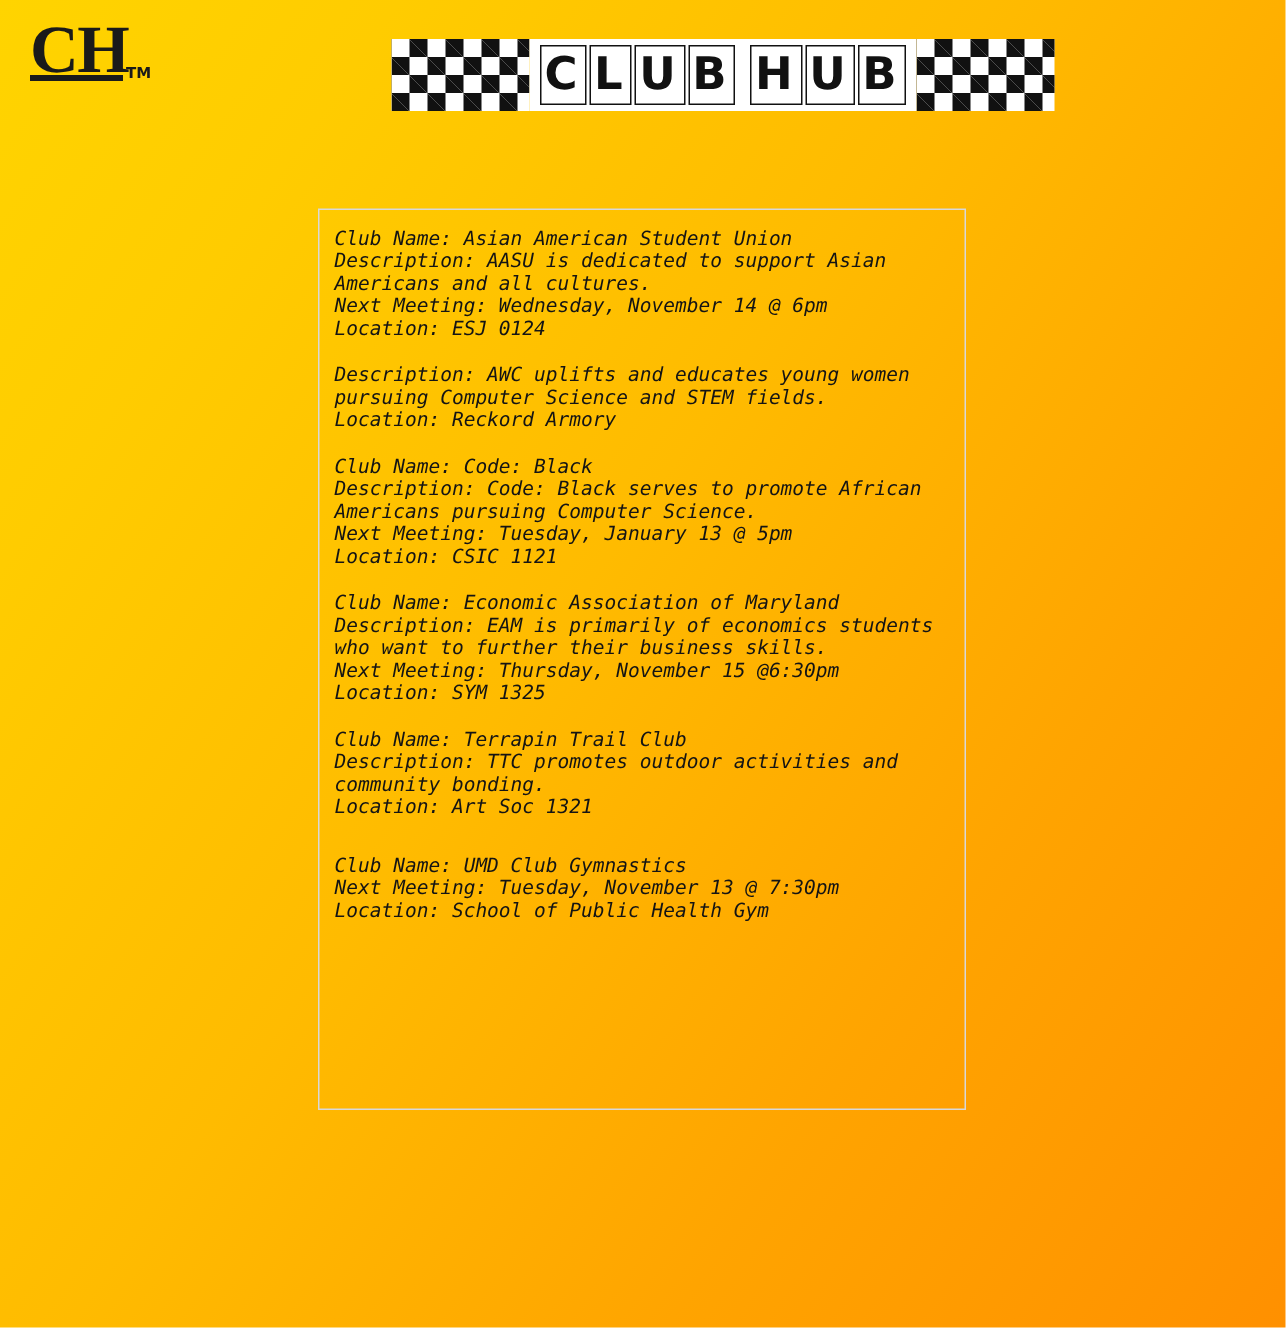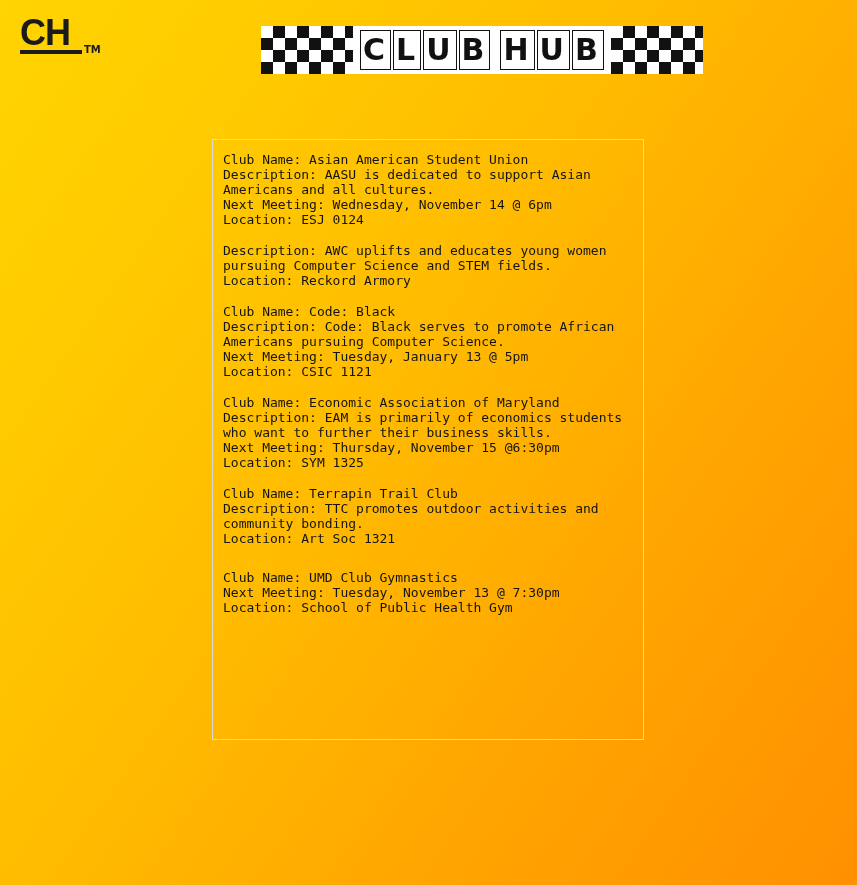--- a/index.html
+++ b/index.html
@@ -16,23 +16,23 @@
 
   
   .logo {
     position: absolute;
     left: 18px;
     top: 14px;
     width: 70px;
     height: 44px;
   }
   .logo-ch {
-    font-family: Liberation Sans, sans-serif;
+    font-family: Liberation Serif, serif;
     font-weight: bold;
-    font-size: 36px;
+    font-size: 45px;
     letter-spacing: -1px;
     color: #1a1a1a;
     line-height: 34px;
     position: absolute;
     left: 2px;
     top: 2px;
   }
   .logo-tm {
     position: absolute;
     left: 66px;
@@ -103,20 +103,21 @@
     background: transparent;
     border: 1px solid #d8d8d8;
     box-sizing: border-box;
     overflow: hidden;
   }
   .panel-inner {
     padding: 12px 10px 10px 10px;
   }
   .club-block {
     margin-bottom: 16px;
+    font-style: italic;
   }
   .club-block:last-child {
     margin-bottom: 0;
     margin-top: 24px;
   }
   .club-line {
     font-family: "DejaVu Sans Mono", monospace;
     font-size: 13px;
     line-height: 15px;
     color: #141414;

